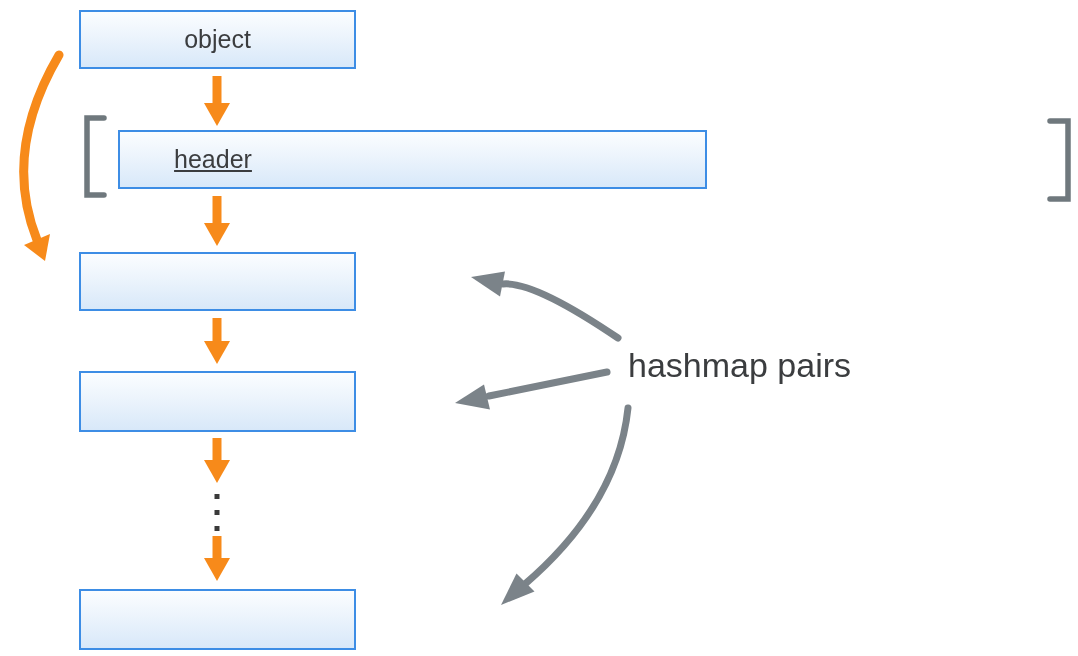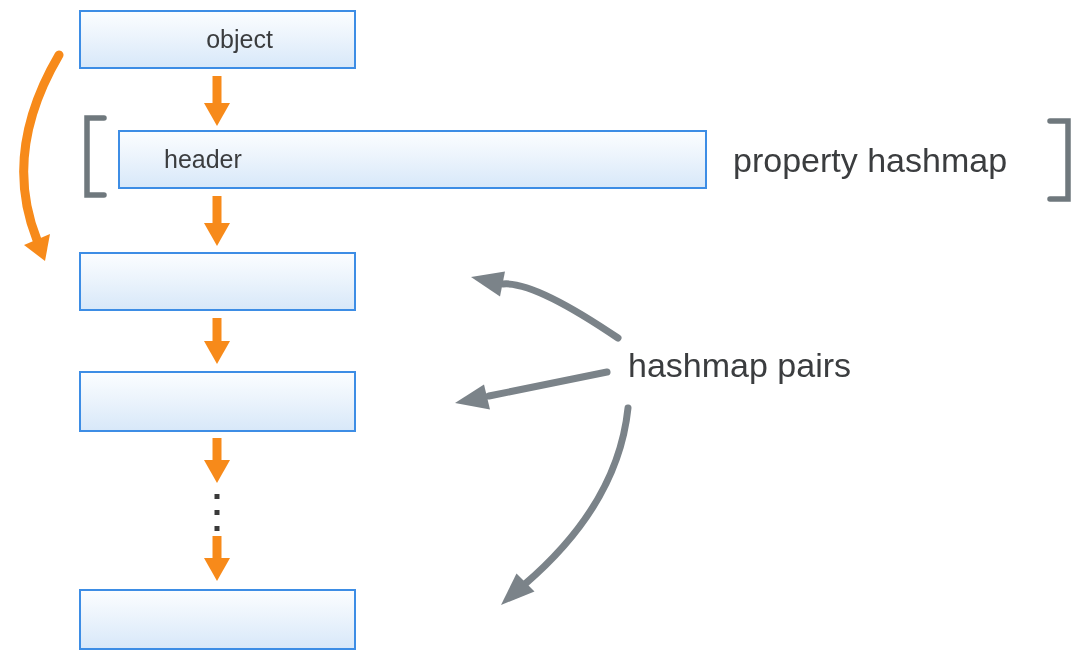--- a/index.html
+++ b/index.html
@@ -29,36 +29,36 @@
     width: 1078px; height: 656px;
   }
   .box {
     position: absolute;
     box-sizing: border-box;
     border: 2px solid var(--blue-border);
     background: linear-gradient(to bottom, var(--fill-top) 0%, var(--fill-mid) 45%, var(--fill-bottom) 100%);
     display: flex;
     align-items: center;
     justify-content: center;
-    padding-left: 44px;
   }
   .object-box  { left: 79px;  top: 10px;  width: 277px; height: 59px; }
   .header-box  { left: 118px; top: 130px; width: 589px; height: 59px; justify-content: flex-start; }
   .pair-box-1  { left: 79px;  top: 252px; width: 277px; height: 59px; }
   .pair-box-2  { left: 79px;  top: 371px; width: 277px; height: 61px; }
   .pair-box-3  { left: 79px;  top: 589px; width: 277px; height: 61px; }
   .box-label {
     font-size: 25px;
     color: var(--text-dark);
   }
   .header-label-cell {
     width: 186px;            
     display: flex;
     align-items: center;
-    justify-content: flex-start;
+    justify-content: center;
+    text-decoration: underline;
   }
   .annotation {
     position: absolute;
     font-size: 34px;
     color: var(--text-dark);
     white-space: nowrap;
   }
   .hashmap-annotation { left: 733px; top: 141px; }
   .pairs-annotation   { left: 628px; top: 346px; }
 </style>
@@ -136,16 +136,15 @@
   <div class="box header-box">
     <span class="header-label-cell">
       <span class="box-label">header</span>
     </span>
   </div>
 
   <div class="box pair-box-1"></div>
   <div class="box pair-box-2"></div>
   <div class="box pair-box-3"></div>
 
-  <div class="annotation hashmap-annotation">property hashmap</div>
   <div class="annotation pairs-annotation">hashmap pairs</div>
 
 </div>
 
 </body></html>

